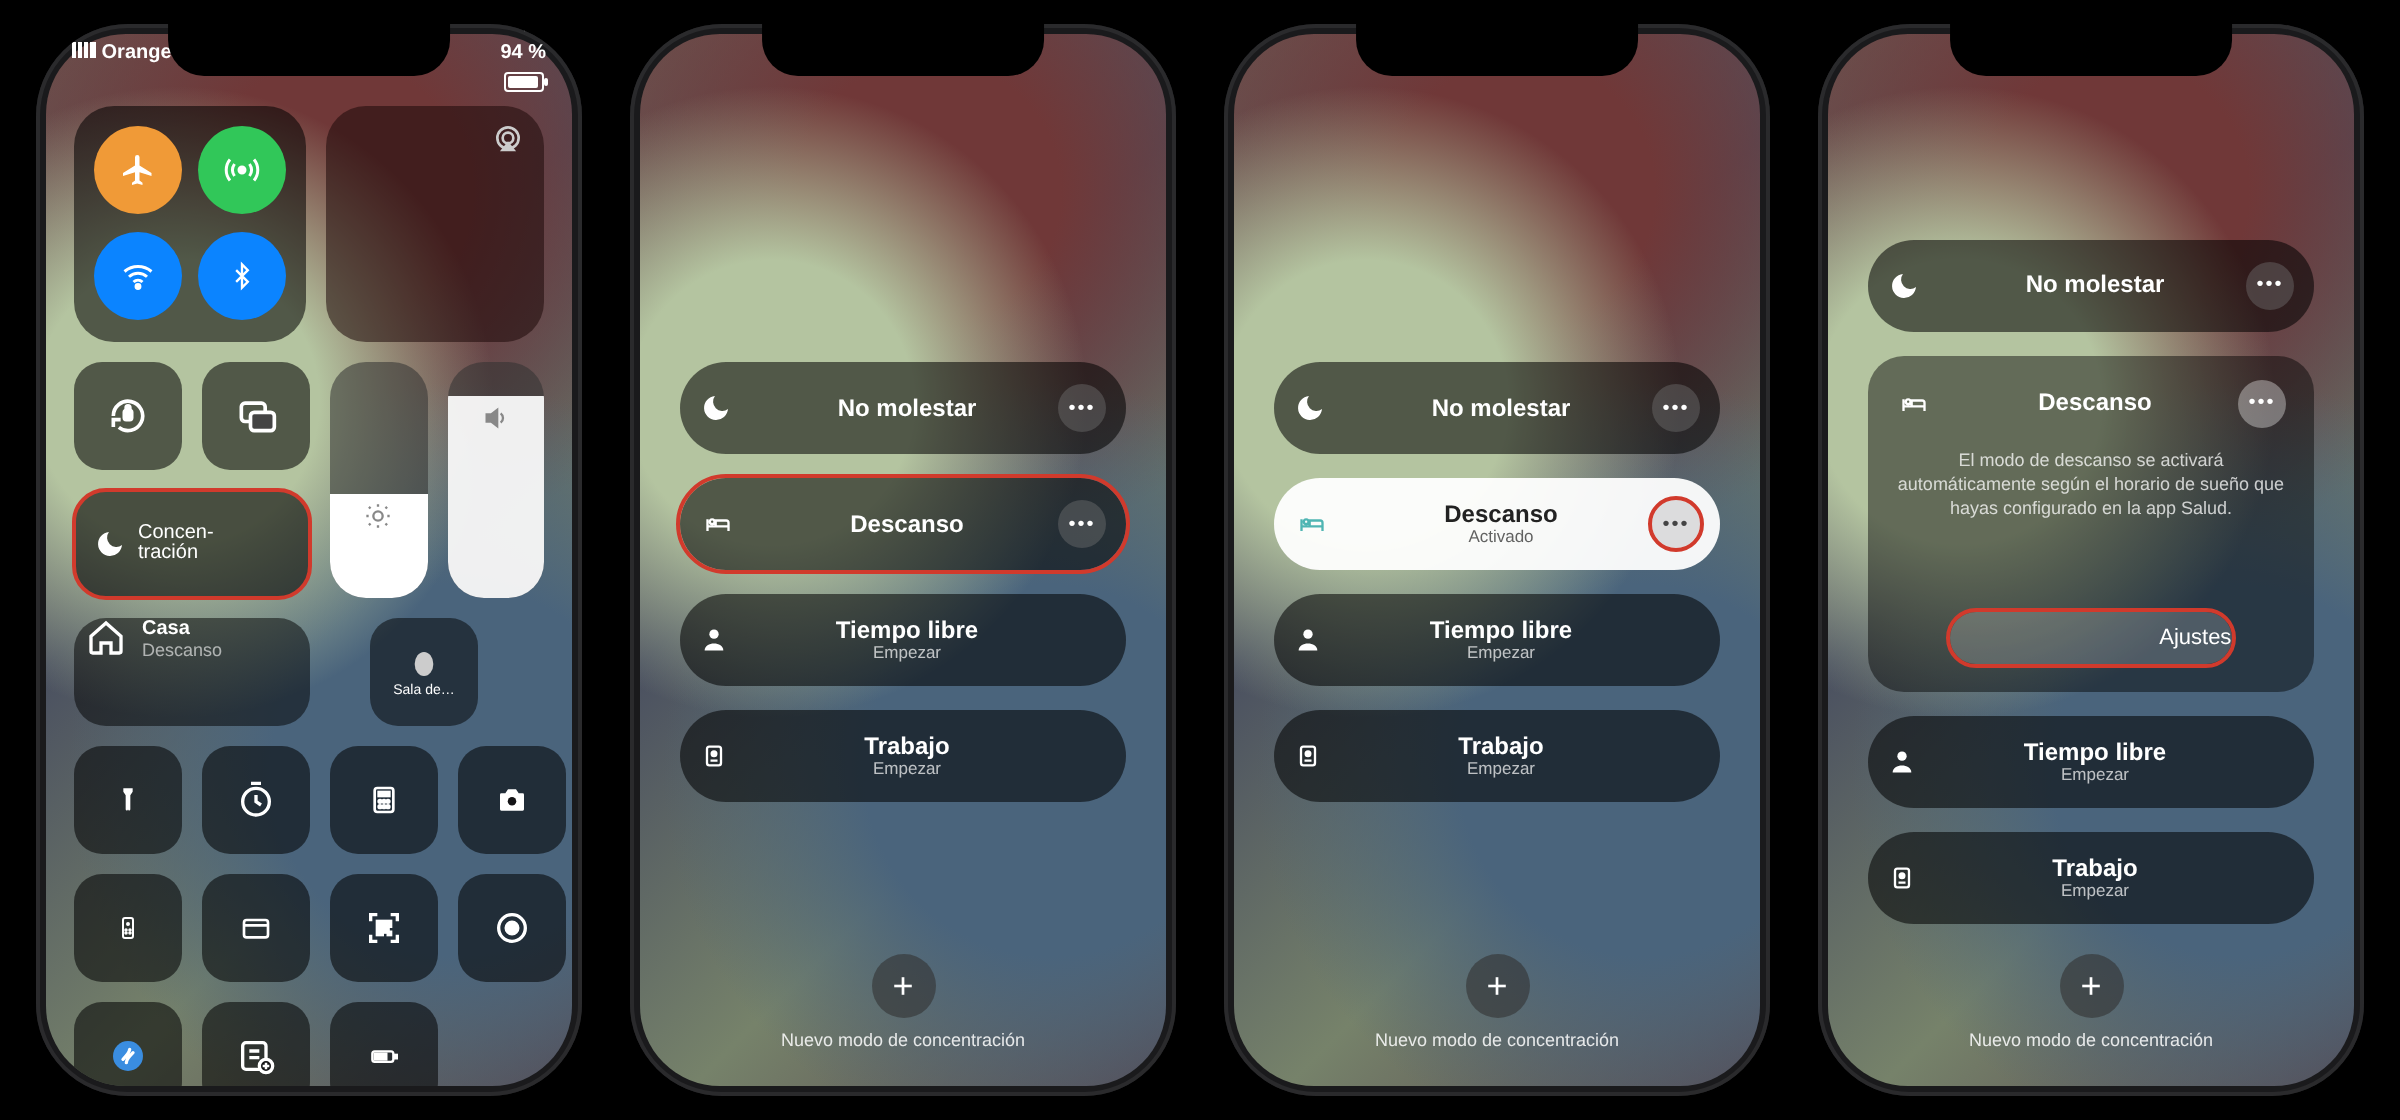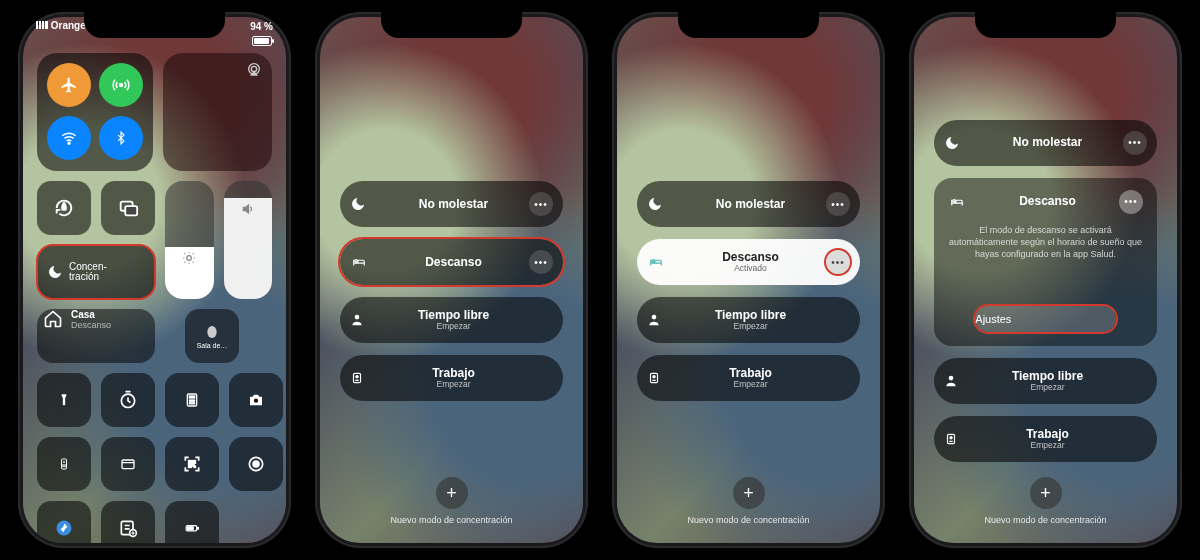--- a/index.html
+++ b/index.html
@@ -121,21 +121,21 @@
     border-radius:18px; background:rgba(0,0,0,0.45);
     padding:12px 14px 14px; color:#fff;
     display:flex;flex-direction:column;align-items:center;gap:10px;
   }
   .info-panel .head{display:flex;align-items:center;width:100%;gap:10px;}
   .info-panel .head .fi-more{background:rgba(255,255,255,0.35);}
   .info-panel .desc{font-size:9px;text-align:center;opacity:0.75;line-height:1.35;}
   .ajustes-btn{
     width:72%; height:26px; border-radius:13px;
     background:rgba(255,255,255,0.18);
-    display:flex;align-items:center;justify-content:flex-start;
+    display:flex;align-items:center;justify-content:flex-end;
     font-size:11px;color:#fff;margin-top:36px;
   }
 
   .bottom-add{
     position:absolute; bottom:18px; left:0; right:0;
     display:flex; flex-direction:column; align-items:center; gap:6px;
     color:rgba(255,255,255,0.85);
   }
   .add-circle{
     width:32px;height:32px;border-radius:50%;

